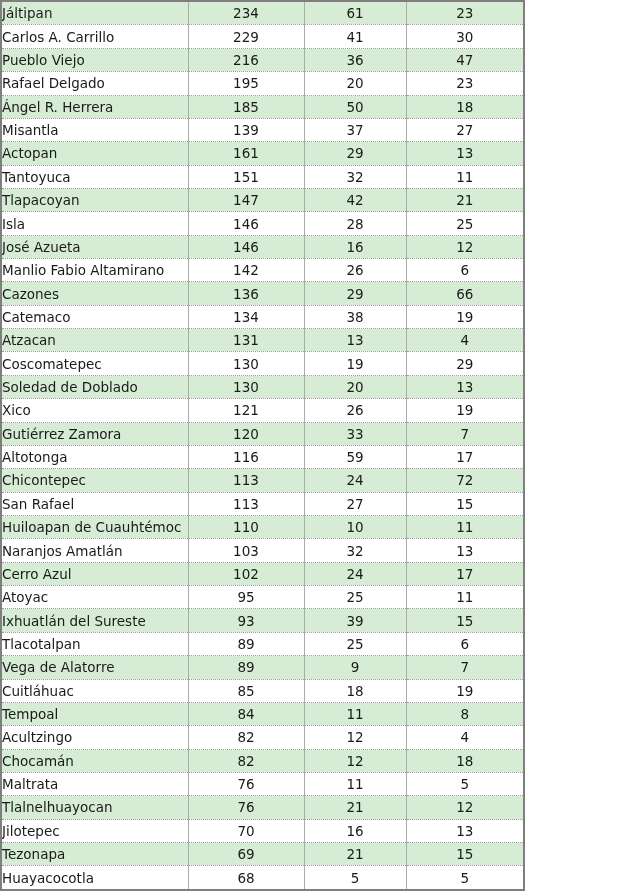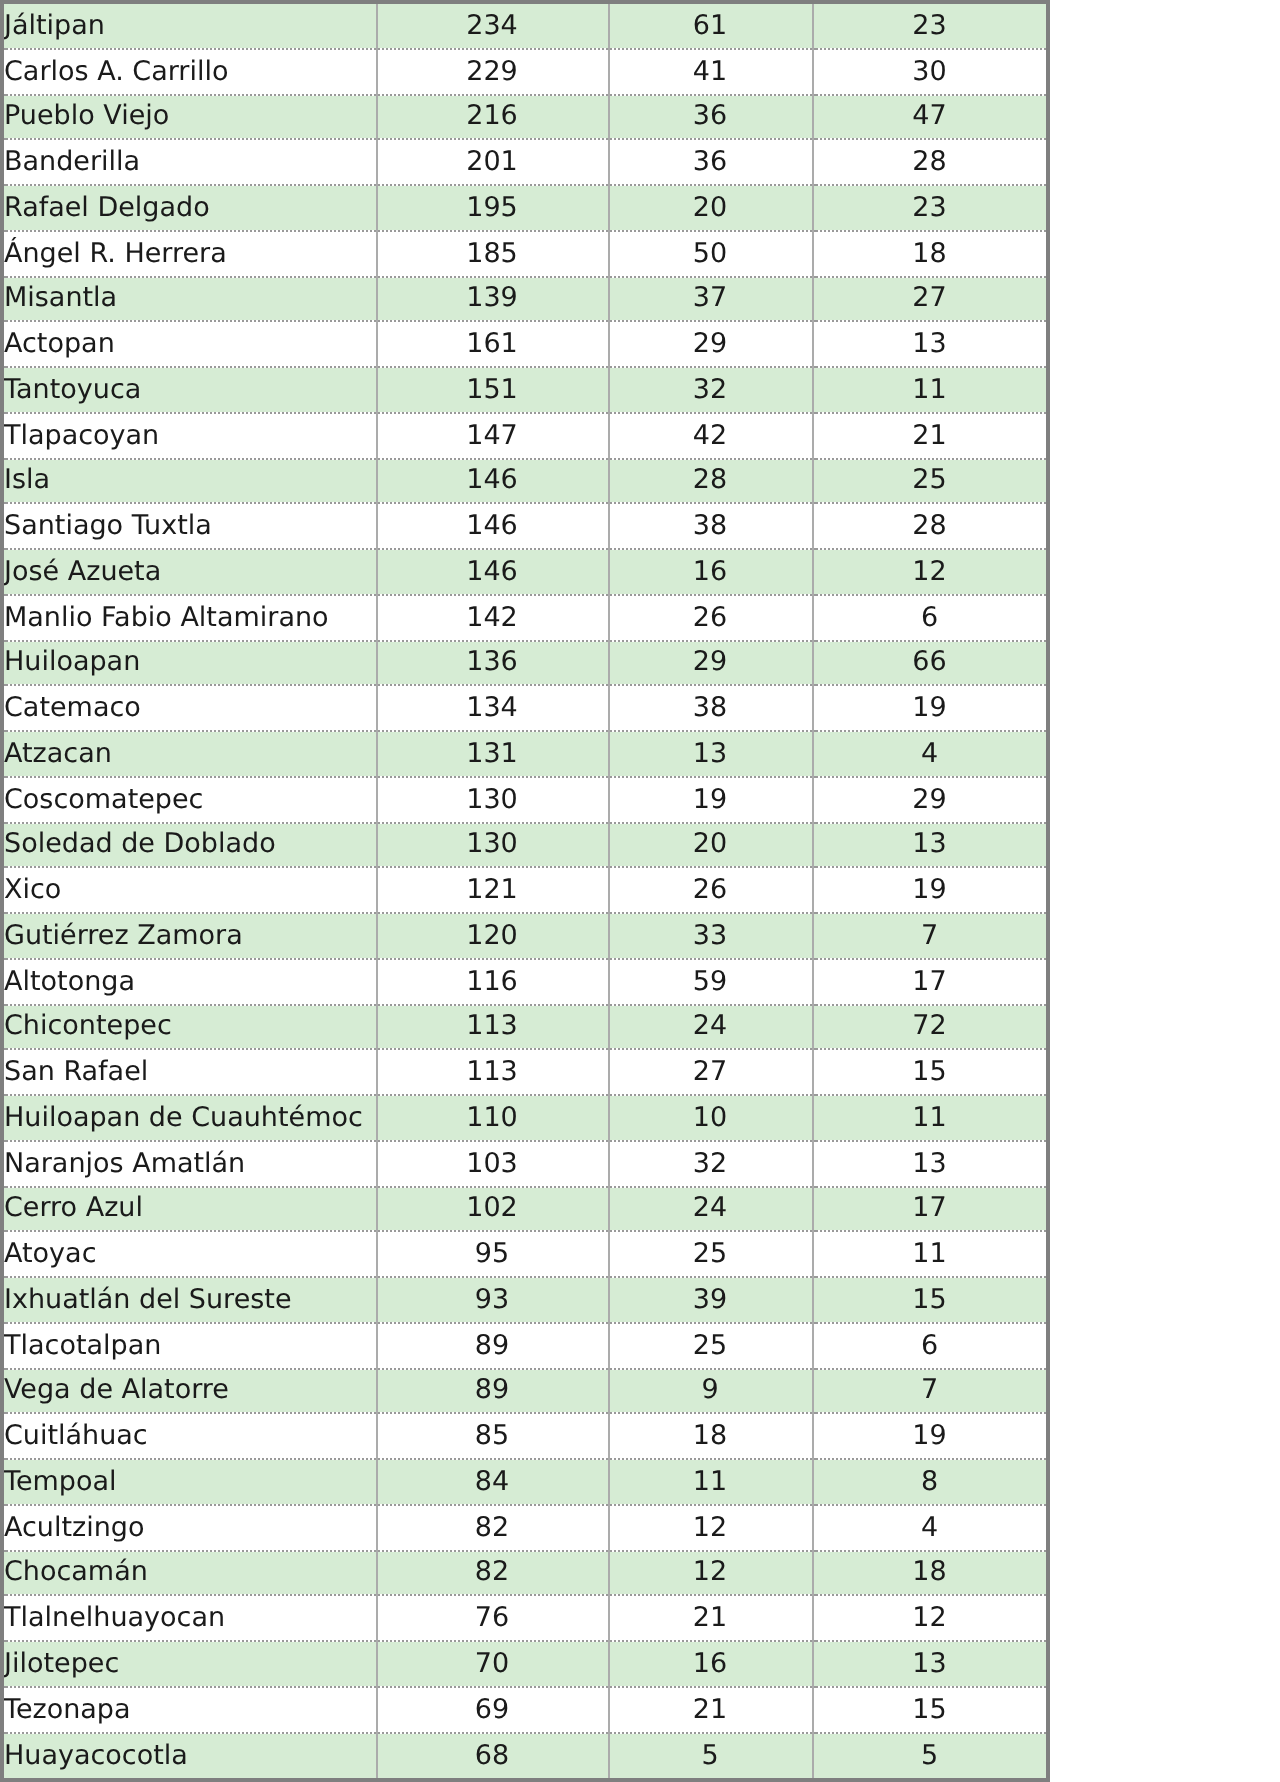--- a/index.html
+++ b/index.html
@@ -81,26 +81,20 @@
           <td class="num-cell">41</td>
           <td class="num-cell">30</td>
         </tr>
         <tr>
           <td class="name-cell">Pueblo Viejo</td>
           <td class="num-cell">216</td>
           <td class="num-cell">36</td>
           <td class="num-cell">47</td>
         </tr>
         <tr>
-          <td class="name-cell">Banderilla</td>
-          <td class="num-cell">201</td>
-          <td class="num-cell">36</td>
-          <td class="num-cell">28</td>
-        </tr>
-        <tr>
           <td class="name-cell">Rafael Delgado</td>
           <td class="num-cell">195</td>
           <td class="num-cell">20</td>
           <td class="num-cell">23</td>
         </tr>
         <tr>
           <td class="name-cell">Ángel R. Herrera</td>
           <td class="num-cell">185</td>
           <td class="num-cell">50</td>
           <td class="num-cell">18</td>
@@ -129,39 +123,33 @@
           <td class="num-cell">42</td>
           <td class="num-cell">21</td>
         </tr>
         <tr>
           <td class="name-cell">Isla</td>
           <td class="num-cell">146</td>
           <td class="num-cell">28</td>
           <td class="num-cell">25</td>
         </tr>
         <tr>
-          <td class="name-cell">Santiago Tuxtla</td>
-          <td class="num-cell">146</td>
-          <td class="num-cell">38</td>
-          <td class="num-cell">28</td>
-        </tr>
-        <tr>
           <td class="name-cell">José Azueta</td>
           <td class="num-cell">146</td>
           <td class="num-cell">16</td>
           <td class="num-cell">12</td>
         </tr>
         <tr>
           <td class="name-cell">Manlio Fabio Altamirano</td>
           <td class="num-cell">142</td>
           <td class="num-cell">26</td>
           <td class="num-cell">6</td>
         </tr>
         <tr>
-          <td class="name-cell">Huiloapan</td>
+          <td class="name-cell">Cazones</td>
           <td class="num-cell">136</td>
           <td class="num-cell">29</td>
           <td class="num-cell">66</td>
         </tr>
         <tr>
           <td class="name-cell">Catemaco</td>
           <td class="num-cell">134</td>
           <td class="num-cell">38</td>
           <td class="num-cell">19</td>
         </tr>
@@ -271,20 +259,26 @@
           <td class="name-cell">Acultzingo</td>
           <td class="num-cell">82</td>
           <td class="num-cell">12</td>
           <td class="num-cell">4</td>
         </tr>
         <tr>
           <td class="name-cell">Chocamán</td>
           <td class="num-cell">82</td>
           <td class="num-cell">12</td>
           <td class="num-cell">18</td>
+        </tr>
+        <tr>
+          <td class="name-cell">Maltrata</td>
+          <td class="num-cell">76</td>
+          <td class="num-cell">11</td>
+          <td class="num-cell">5</td>
         </tr>
         <tr>
           <td class="name-cell">Tlalnelhuayocan</td>
           <td class="num-cell">76</td>
           <td class="num-cell">21</td>
           <td class="num-cell">12</td>
         </tr>
         <tr>
           <td class="name-cell">Jilotepec</td>
           <td class="num-cell">70</td>

